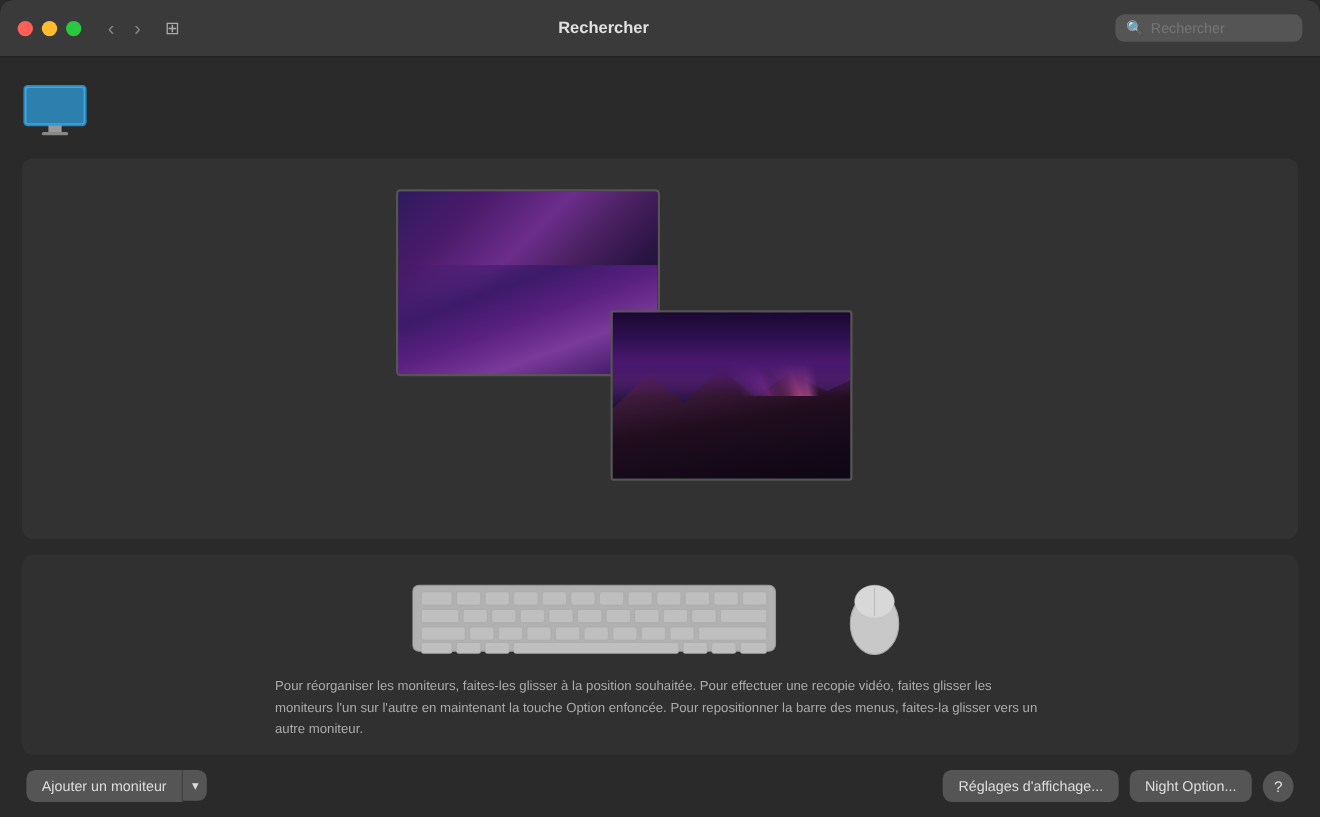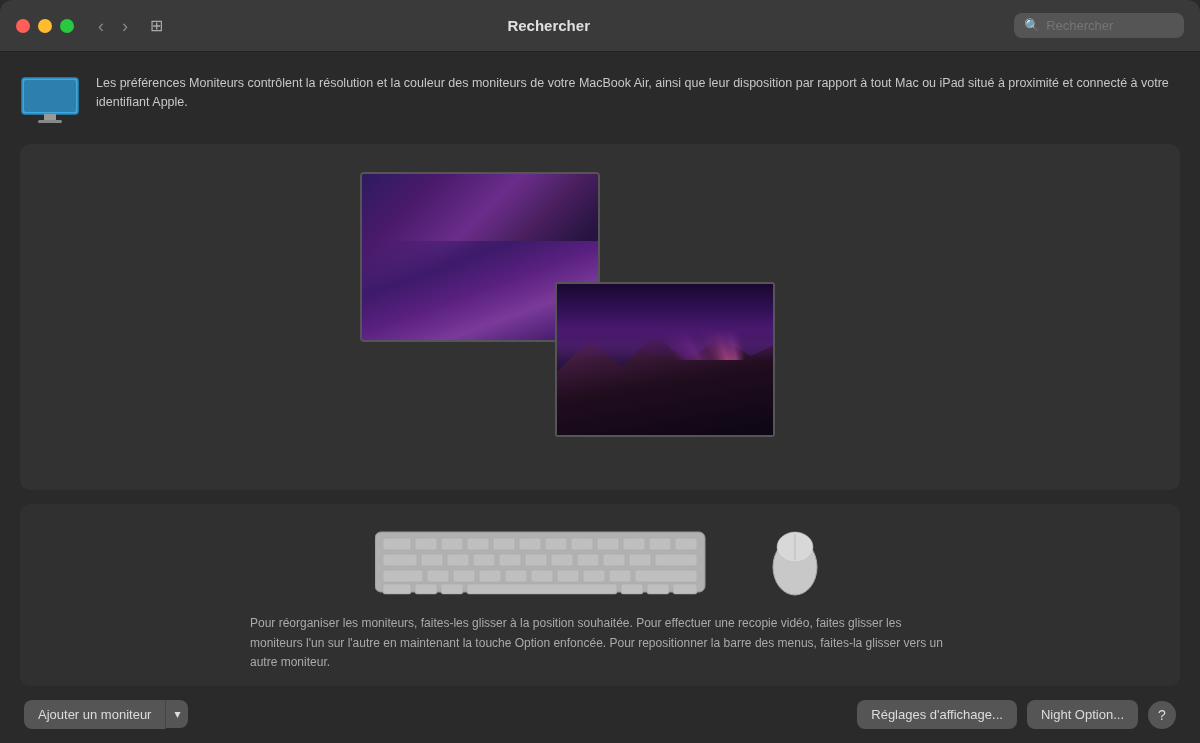--- a/index.html
+++ b/index.html
@@ -369,21 +369,20 @@
     <div class="monitor-icon">
       <svg viewBox="0 0 60 50" xmlns="http://www.w3.org/2000/svg">
 
         <rect x="2" y="2" width="56" height="36" rx="3" ry="3" fill="#3fa9e0" stroke="#2a8abf" stroke-width="1.5"></rect>
         <rect x="4" y="4" width="52" height="32" rx="2" fill="#2d7fad"></rect>
 
         <rect x="24" y="38" width="12" height="6" fill="#999"></rect>
         <rect x="18" y="44" width="24" height="3" rx="1.5" fill="#888"></rect>
       </svg>
     </div>
-    <p class="info-text">Les préférences Moniteurs contrôlent la résolution et la couleur des moniteurs de votre MacBook Air, ainsi que leur disposition par rapport à tout Mac ou iPad situé à proximité et connecté à votre identifiant Apple.</p>
   </div>
 
   <div class="display-area">
     <div class="monitors-canvas">
 
       <div class="monitor-display-1">
         <div class="wallpaper-1"></div>
       </div>
 
       <div class="monitor-display-2">

